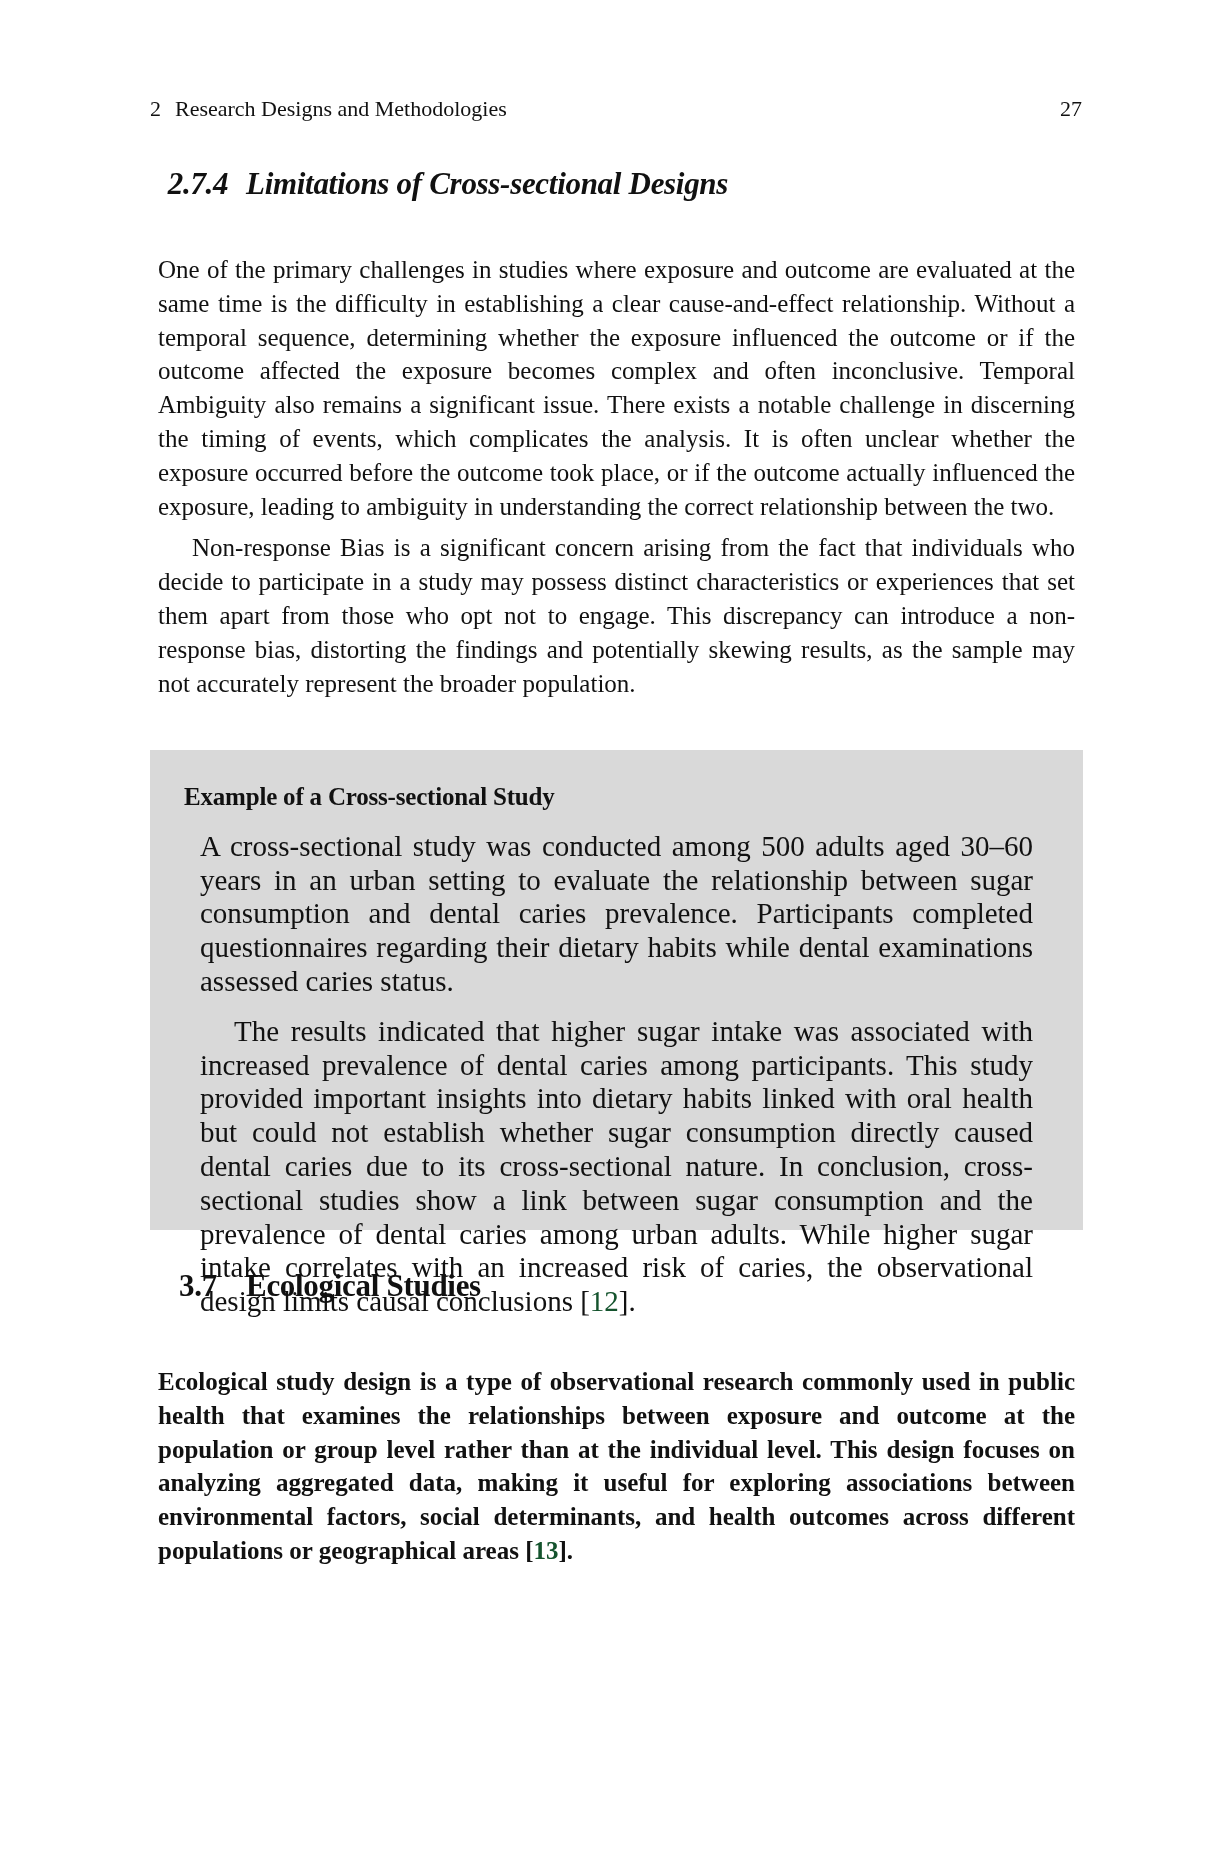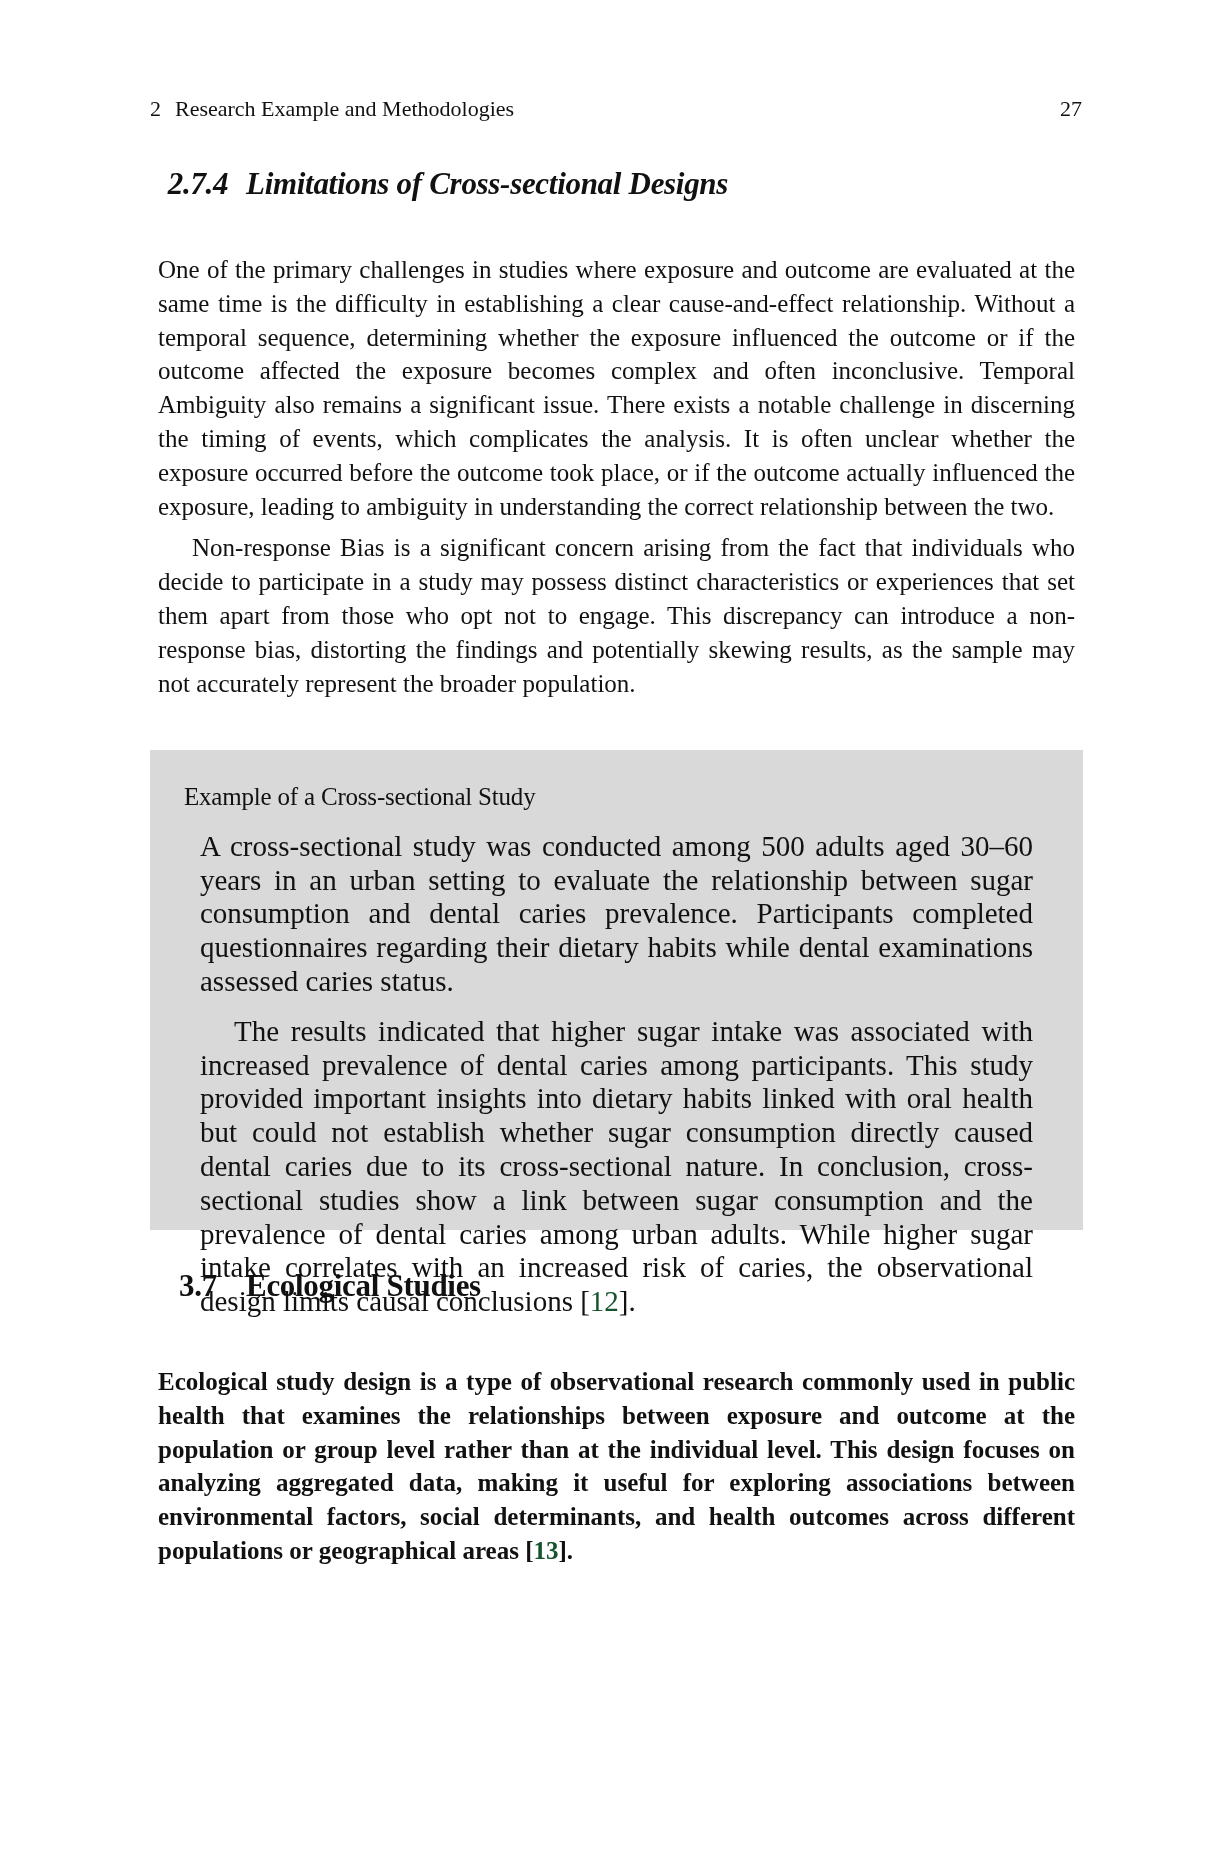--- a/index.html
+++ b/index.html
@@ -11,34 +11,34 @@
   .h-sub { position: absolute; left: 150px; top: 166px; font-size: 31px;
            font-style: italic; font-weight: bold; margin: 0; letter-spacing: -0.3px; }
   .h-sub .num, .h-sec .num { display: inline-block; width: 96px; text-align: center; }
   .body-text { position: absolute; left: 150px; width: 933px; font-size: 25px;
                line-height: 33.8px; text-align: justify; hyphens: manual; }
   .body-text p { margin: 8px; }
   .body-text p.indent { text-indent: 34px; }
   #para-block-1 { top: 245px; }
   .example-box { position: absolute; left: 150px; top: 750px; width: 933px; height: 480px;
                  background: #d9d9d9; box-sizing: border-box; padding: 30px 34px 0 34px; }
-  .example-box .ex-title { font-weight: normal; font-size: 25px; line-height: 33.8px; margin: 0; letter-spacing: -0.2px; }
+  .example-box .ex-title { font-weight: bold; font-size: 25px; line-height: 33.8px; margin: 0; letter-spacing: -0.2px; }
   .example-box p { margin: 16px; font-size: 29px; line-height: 33.8px; text-align: justify; }
   .example-box p.indent { text-indent: 34px; }
   .cite { color: #14532d; }
   .h-sec { position: absolute; left: 150px; top: 1268px; font-size: 31px; font-weight: bold;
            margin: 0; letter-spacing: -0.3px; }
   #para-block-2 { top: 1357px; font-weight: bold; }
 </style>
 </head>
 <body>
 
 <div class="running-head">
   <span>
-    <span class="chap-num">2</span><span>Research Example and Methodologies</span>
+    <span class="chap-num">2</span><span>Research Designs and Methodologies</span>
   </span>
   <span>27</span>
 </div>
 
 <h2 class="h-sub"><span class="num">2.7.4</span><span>Limitations of Cross-sectional Designs</span></h2>
 
 <div class="body-text" id="para-block-1">
   <p>One of the primary challenges in studies where exposure and outcome are evaluated at the same time is the difficulty in establishing a clear cause-and-effect relation­ship. Without a temporal sequence, determining whether the exposure influenced the outcome or if the outcome affected the exposure becomes complex and often inconclusive. Temporal Ambiguity also remains a significant issue. There exists a notable challenge in discerning the timing of events, which complicates the analy­sis. It is often unclear whether the exposure occurred before the outcome took place, or if the outcome actually influenced the exposure, leading to ambiguity in under­standing the correct relationship between the two.</p>
   <p class="indent">Non-response Bias is a significant concern arising from the fact that individuals who decide to participate in a study may possess distinct characteristics or experi­ences that set them apart from those who opt not to engage. This discrepancy can introduce a non-response bias, distorting the findings and potentially skewing results, as the sample may not accurately represent the broader population.</p>
 </div>

